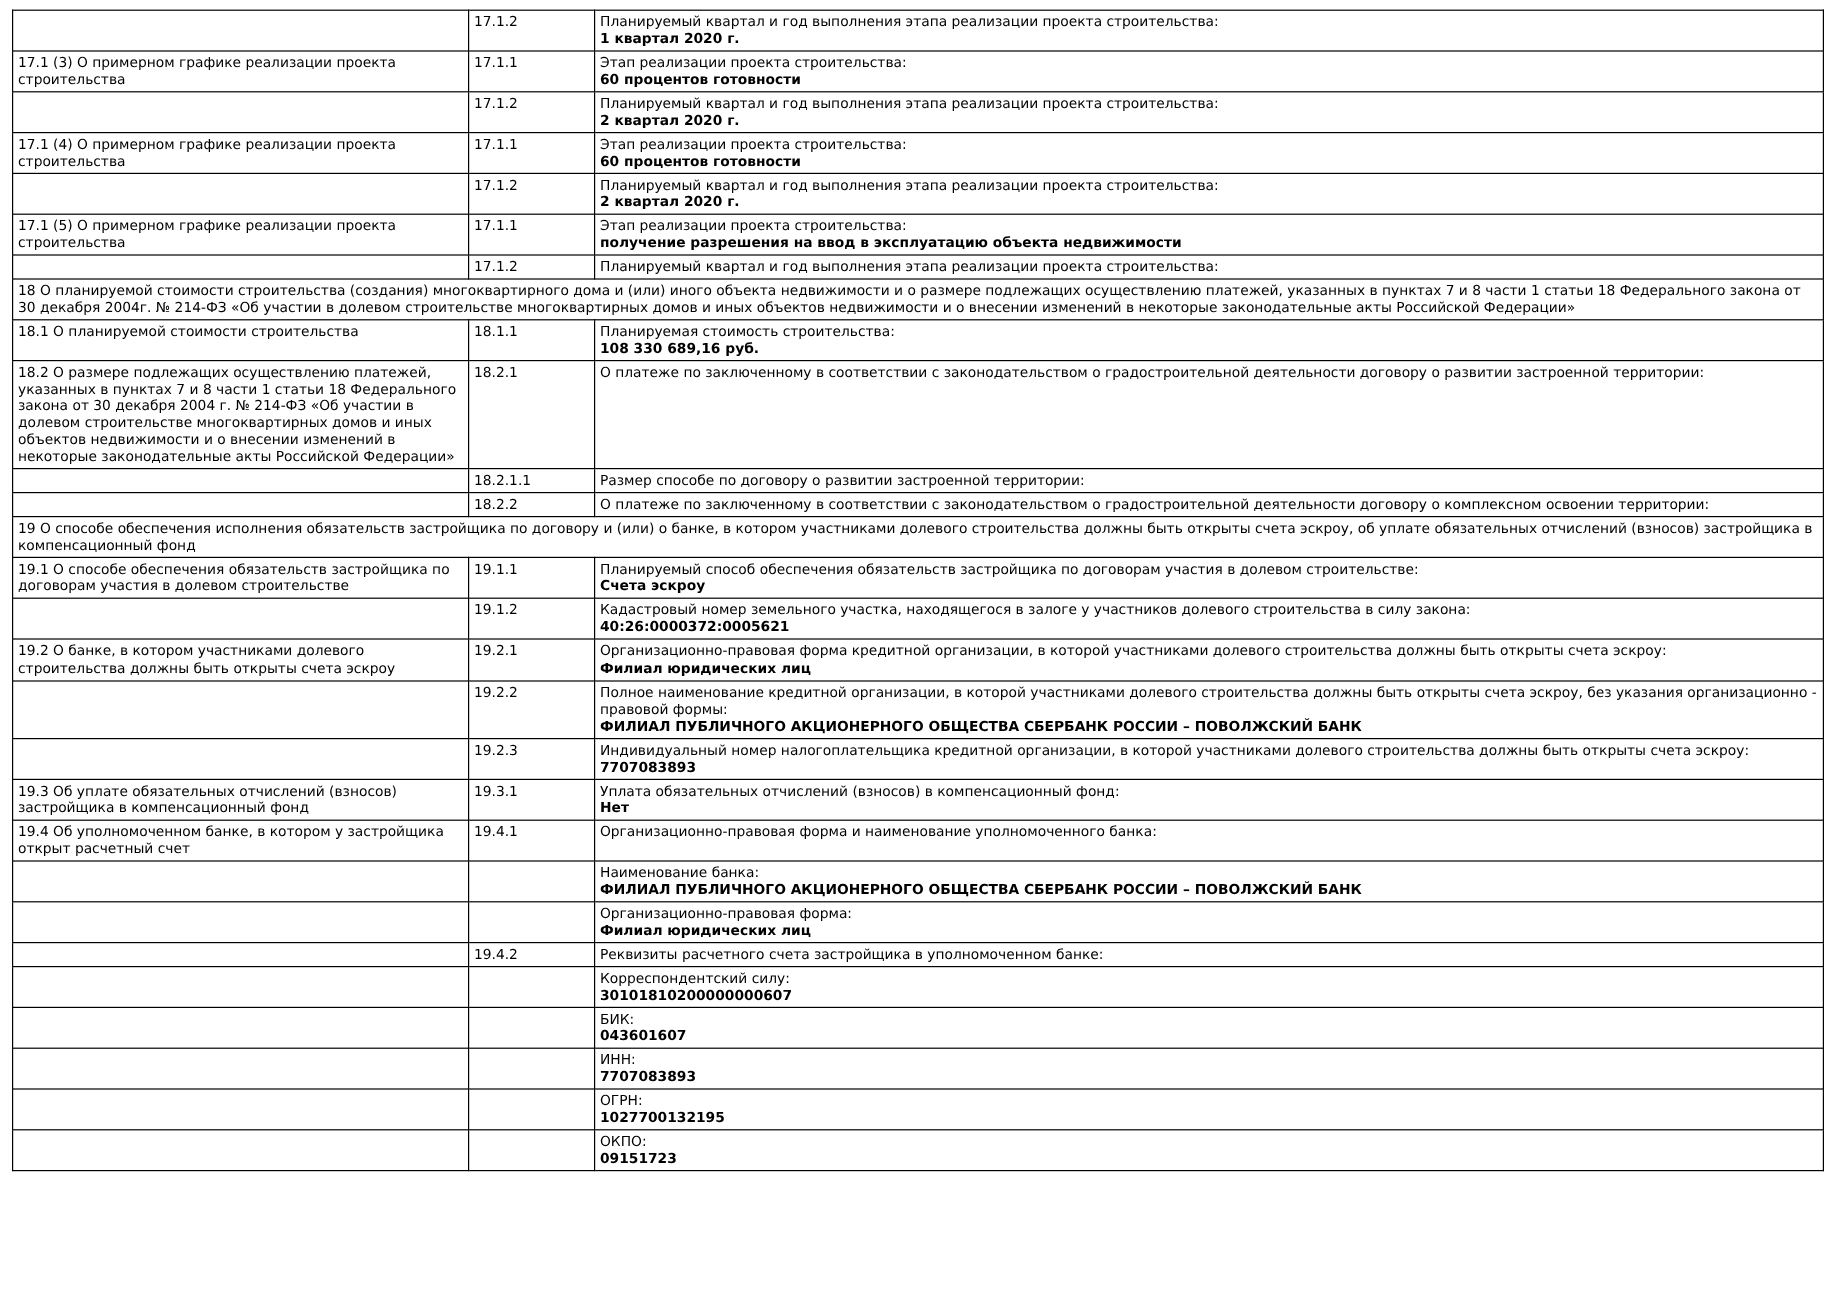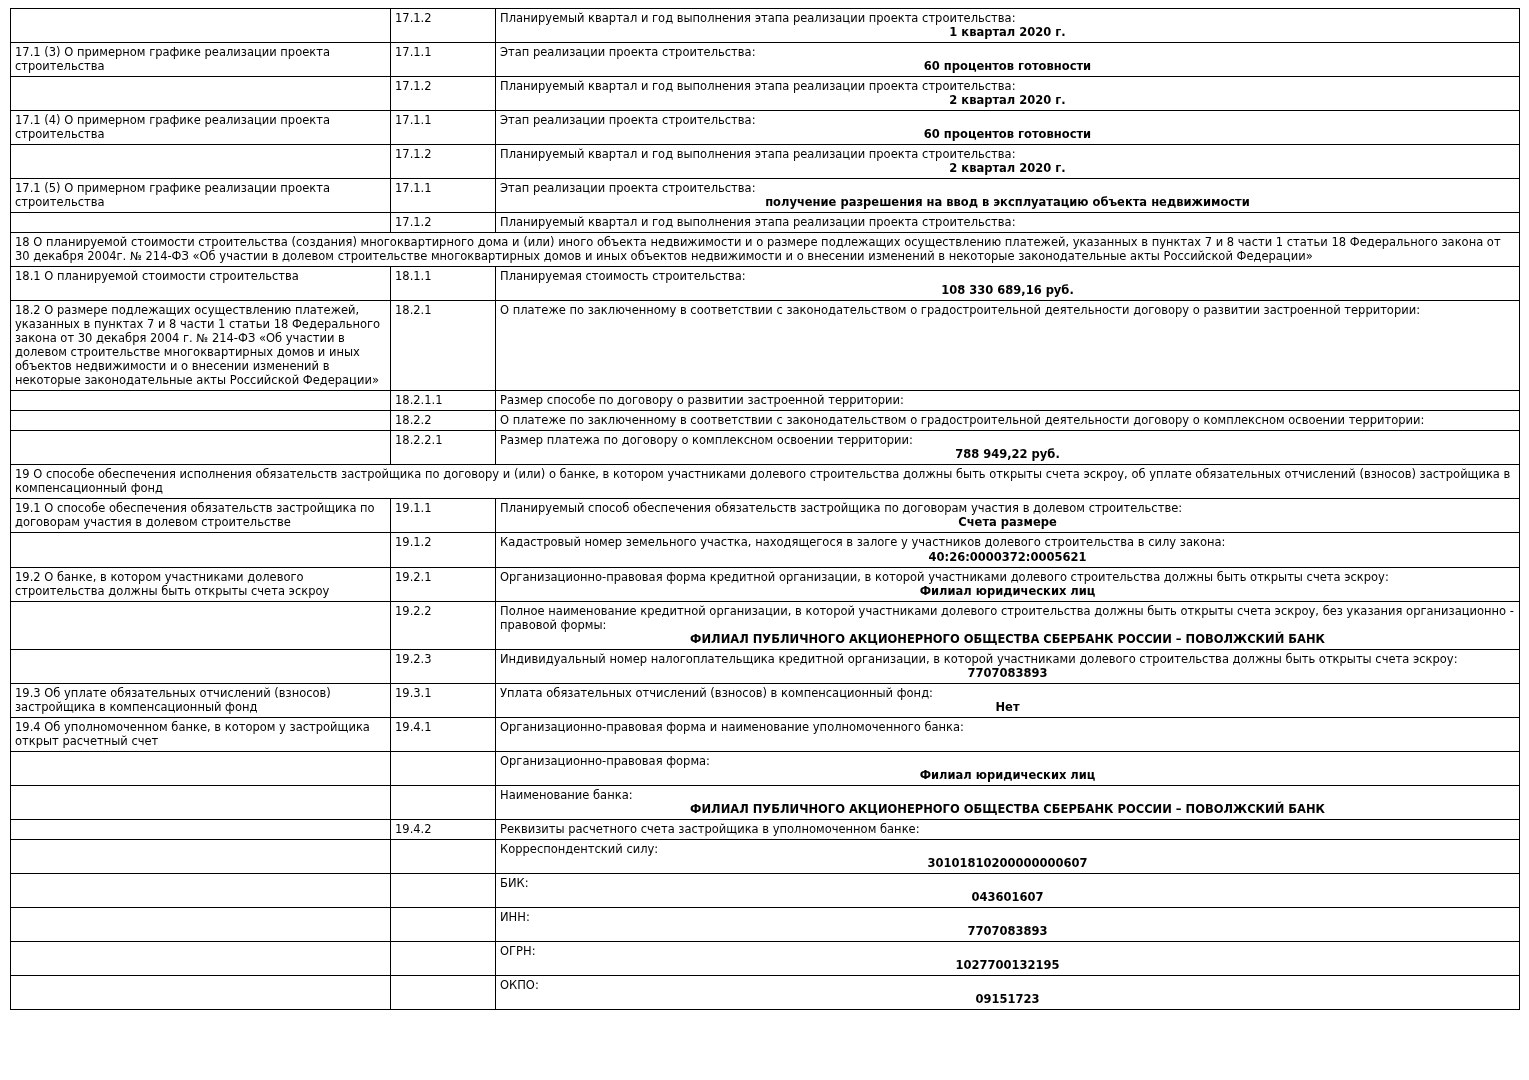--- a/index.html
+++ b/index.html
@@ -31,21 +31,21 @@
   }
   col.c1 { width: 380px; }
   col.c2 { width: 105px; }
   col.c3 { width: 1024px; }
 
   td.col-label { }
   td.col-code { }
   td.col-value { }
 
   .val-title { display: block; font-weight: normal; }
-  .val-strong { display: block; font-weight: bold; text-align: center; }
+  .val-strong { display: block; font-weight: bold; }
   td.full { }
   td.mid { vertical-align: middle; }
 </style>
 </head>
 <body>
 
 <div id="doc">
   <table class="decl">
     <colgroup>
       <col class="c1">
@@ -134,36 +134,28 @@
           </td>
         </tr>
         <tr>
           <td class="col-label"></td>
           <td class="col-code mid">18.2.2</td>
           <td class="col-value">
             <span class="val-title">О платеже по заключенному в соответствии с законодательством о градостроительной деятельности договору о комплексном освоении территории:</span>
           </td>
         </tr>
         <tr>
-          <td class="col-label"></td>
-          <td class="col-code mid">18.2.2.1</td>
-          <td class="col-value">
-            <span class="val-title">Размер платежа по договору о комплексном освоении территории:</span>
-            <span class="val-strong">788 949,22 руб.</span>
-          </td>
-        </tr>
-        <tr>
           <td class="full" colspan="3">19 О способе обеспечения исполнения обязательств застройщика по договору и (или) о банке, в котором участниками долевого строительства должны быть открыты счета эскроу, об уплате обязательных отчислений (взносов) застройщика в компенсационный фонд</td>
         </tr>
         <tr>
           <td class="col-label">19.1 О способе обеспечения обязательств застройщика по договорам участия в долевом строительстве</td>
           <td class="col-code mid">19.1.1</td>
           <td class="col-value">
             <span class="val-title">Планируемый способ обеспечения обязательств застройщика по договорам участия в долевом строительстве:</span>
-            <span class="val-strong">Счета размере</span>
+            <span class="val-strong">Счета эскроу</span>
           </td>
         </tr>
         <tr>
           <td class="col-label"></td>
           <td class="col-code mid">19.1.2</td>
           <td class="col-value">
             <span class="val-title">Кадастровый номер земельного участка, находящегося в залоге у участников долевого строительства в силу закона:</span>
             <span class="val-strong">40:26:0000372:0005621</span>
           </td>
         </tr>
@@ -203,30 +195,30 @@
           <td class="col-label">19.4 Об уполномоченном банке, в котором у застройщика открыт расчетный счет</td>
           <td class="col-code mid">19.4.1</td>
           <td class="col-value">
             <span class="val-title">Организационно-правовая форма и наименование уполномоченного банка:</span>
           </td>
         </tr>
         <tr>
           <td class="col-label"></td>
           <td class="col-code mid"></td>
           <td class="col-value">
+            <span class="val-title">Наименование банка:</span>
+            <span class="val-strong">ФИЛИАЛ ПУБЛИЧНОГО АКЦИОНЕРНОГО ОБЩЕСТВА СБЕРБАНК РОССИИ – ПОВОЛЖСКИЙ БАНК</span>
+          </td>
+        </tr>
+        <tr>
+          <td class="col-label"></td>
+          <td class="col-code mid"></td>
+          <td class="col-value">
             <span class="val-title">Организационно-правовая форма:</span>
             <span class="val-strong">Филиал юридических лиц</span>
-          </td>
-        </tr>
-        <tr>
-          <td class="col-label"></td>
-          <td class="col-code mid"></td>
-          <td class="col-value">
-            <span class="val-title">Наименование банка:</span>
-            <span class="val-strong">ФИЛИАЛ ПУБЛИЧНОГО АКЦИОНЕРНОГО ОБЩЕСТВА СБЕРБАНК РОССИИ – ПОВОЛЖСКИЙ БАНК</span>
           </td>
         </tr>
         <tr>
           <td class="col-label"></td>
           <td class="col-code mid">19.4.2</td>
           <td class="col-value">
             <span class="val-title">Реквизиты расчетного счета застройщика в уполномоченном банке:</span>
           </td>
         </tr>
         <tr>

